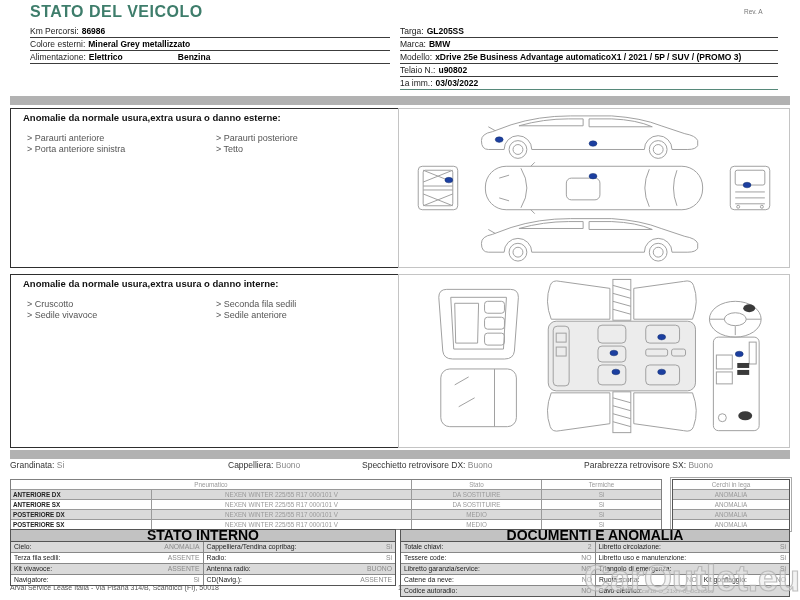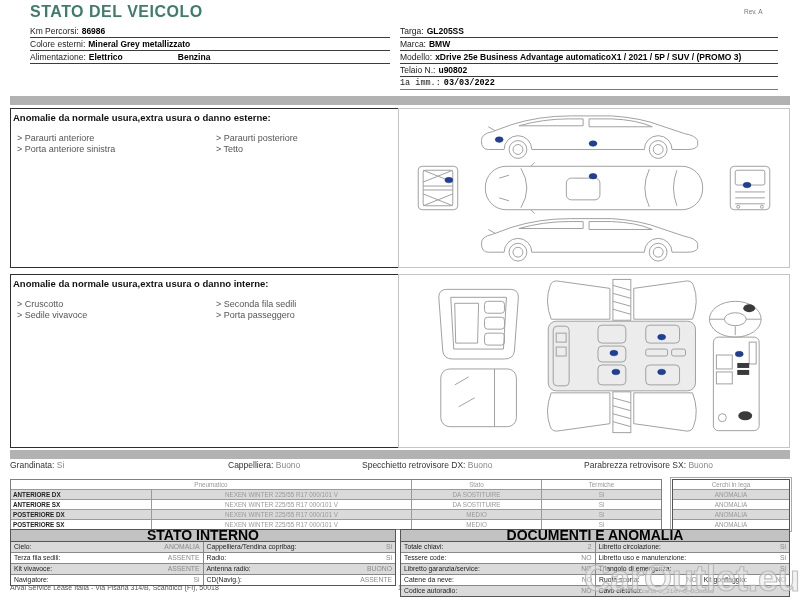--- a/index.html
+++ b/index.html
@@ -10,27 +10,27 @@
          color:#3e7d6b;letter-spacing:.5px;}
   .rev{position:absolute;left:744px;top:8px;font-size:6.5px;color:#777;}
 
   .hdr-left{position:absolute;left:30px;top:25px;width:360px;}
   .hdr-right{position:absolute;left:400px;top:25px;width:378px;}
   .info-row{border-bottom:1px solid #3c3c3c;font-size:8.5px;line-height:10px;
             padding:1px 0 1px 0;color:#222;}
   .info-row .lab{margin-right:3px;}
   .info-row .val{font-weight:bold;color:#000;}
   .info-row .val2{font-weight:bold;color:#000;margin-left:55px;}
-  .teal-border{border-bottom-color:#57897a;font-family:Liberation Mono, monospace;}
+  .teal-border{border-bottom-color:#57897a;}
 
   .bar{position:absolute;left:10px;width:780px;height:9px;background:#b2b2b2;}
   .bar1{top:96px;} .bar2{top:450px;}
 
   .anom-box{position:absolute;left:10px;width:404px;border:1px solid #2e2e2e;
-            box-sizing:border-box;padding:3px 2px;background:#fff;}
+            box-sizing:border-box;padding:3px 12px;background:#fff;}
   .anom-ext{top:108px;height:160px;}
   .anom-int{top:274px;height:174px;}
   .anom-title{font-size:9.5px;font-weight:bold;color:#111;}
   .anom-cols{display:flex;margin-top:10px;}
   .anom-col{width:50%;}
   .anom-list{margin:0;padding:0 0 0 4px;list-style:none;}
   .anom-list li{font-size:9px;color:#555;line-height:11px;}
   .anom-list li::before{content:"> ";}
 
   .diag-box{position:absolute;left:398px;width:392px;border:1px solid #c4c4c4;
@@ -203,21 +203,21 @@
     <div class="anom-cols">
       <div class="anom-col">
         <ul class="anom-list">
           <li>Cruscotto</li>
           <li>Sedile vivavoce</li>
         </ul>
       </div>
       <div class="anom-col">
         <ul class="anom-list">
           <li>Seconda fila sedili</li>
-          <li>Porta passeggero</li>
+          <li>Sedile anteriore</li>
         </ul>
       </div>
     </div>
   </div>
 
   <div class="diag-box diag-int">
     <svg viewBox="0 0 392 172">
 
       <g class="lineart">
         <path d="M48,14 L112,14 Q120,14 120,22 L116,76 Q115,84 106,84 L54,84 Q45,84 44,76 L40,22 Q40,14 48,14 Z"></path>

